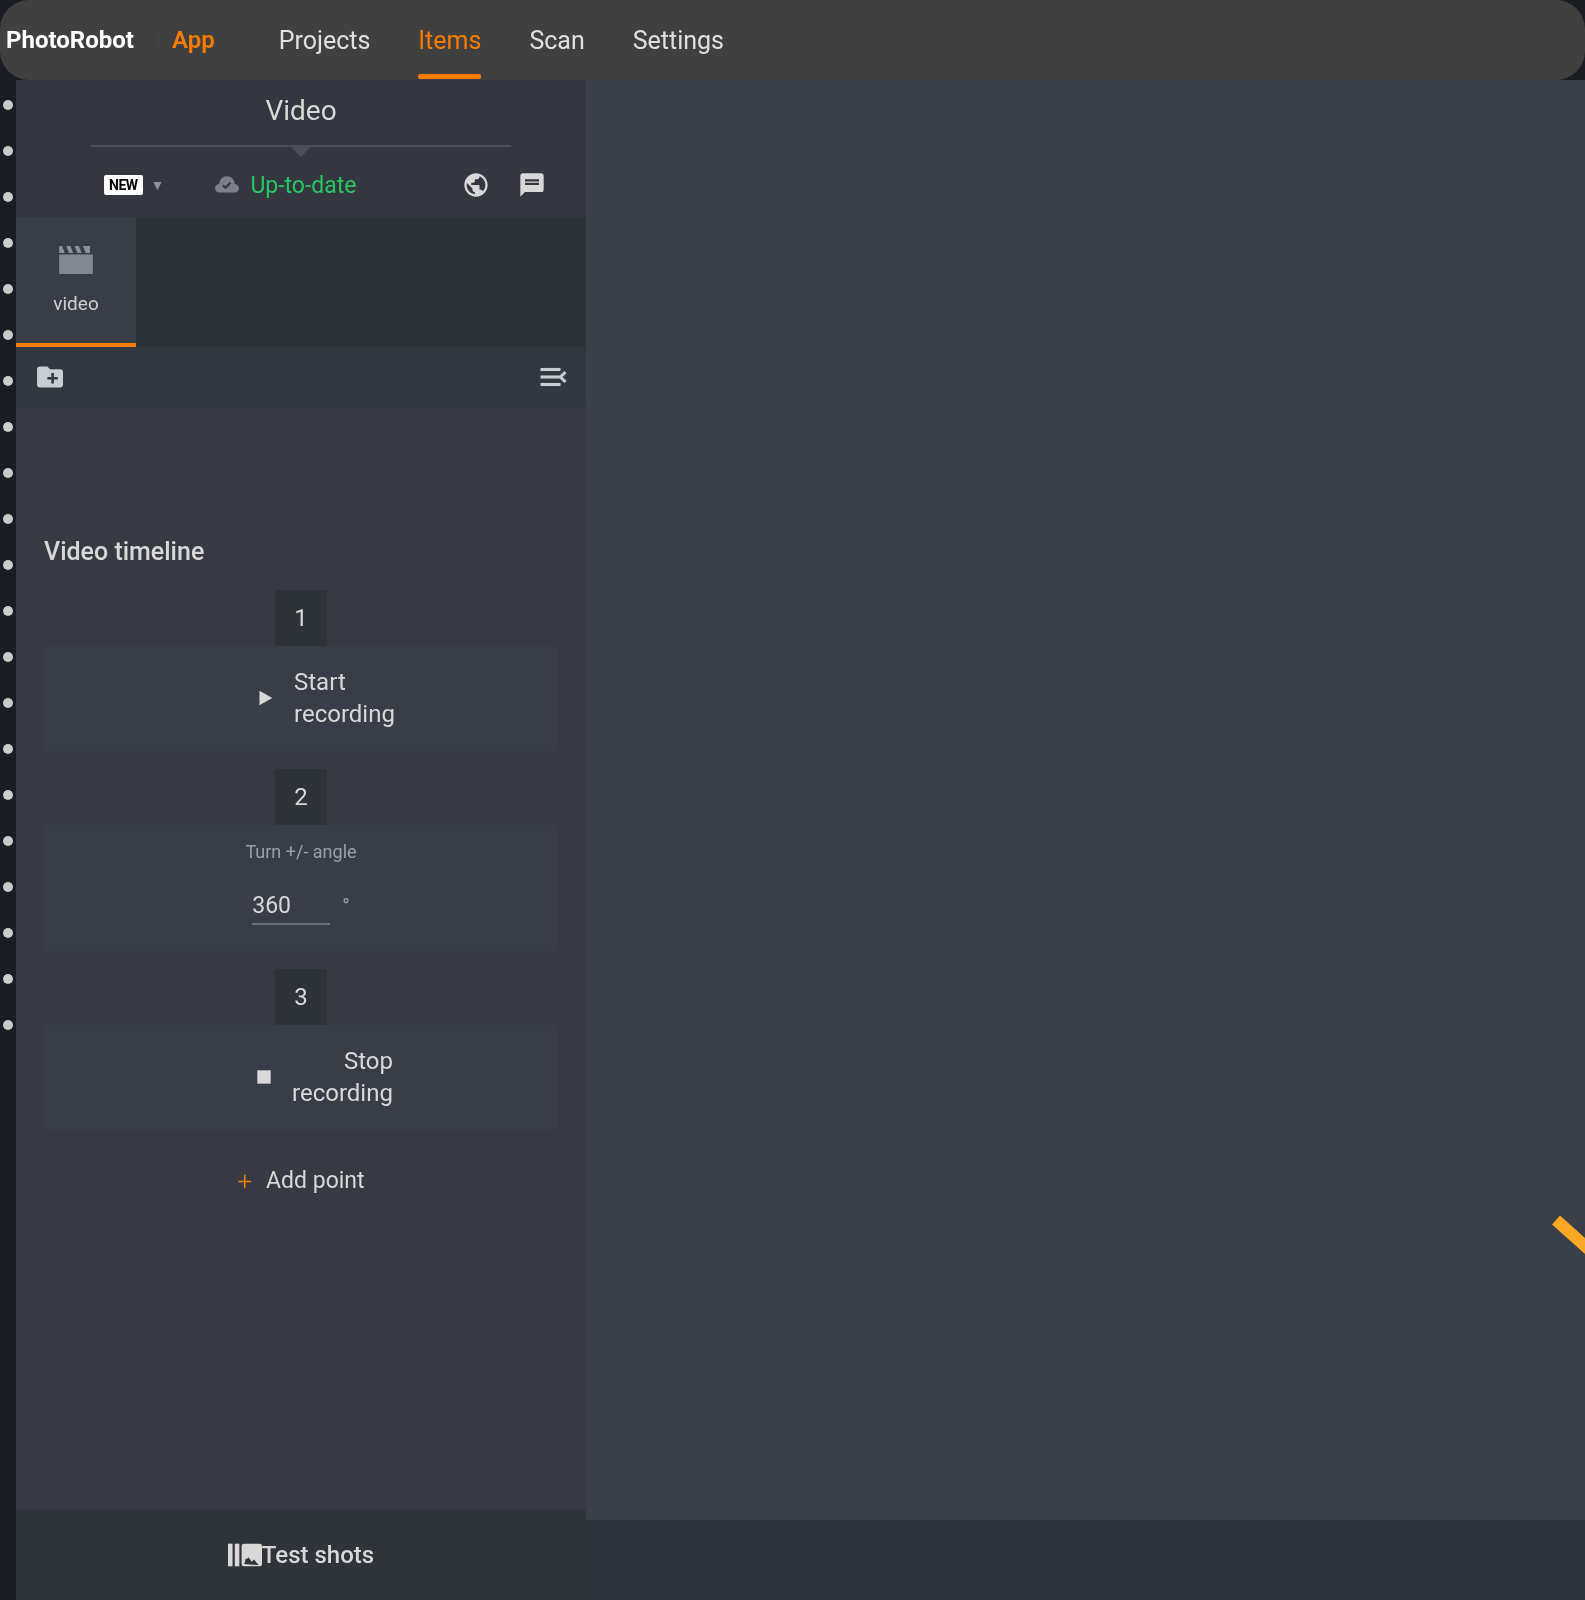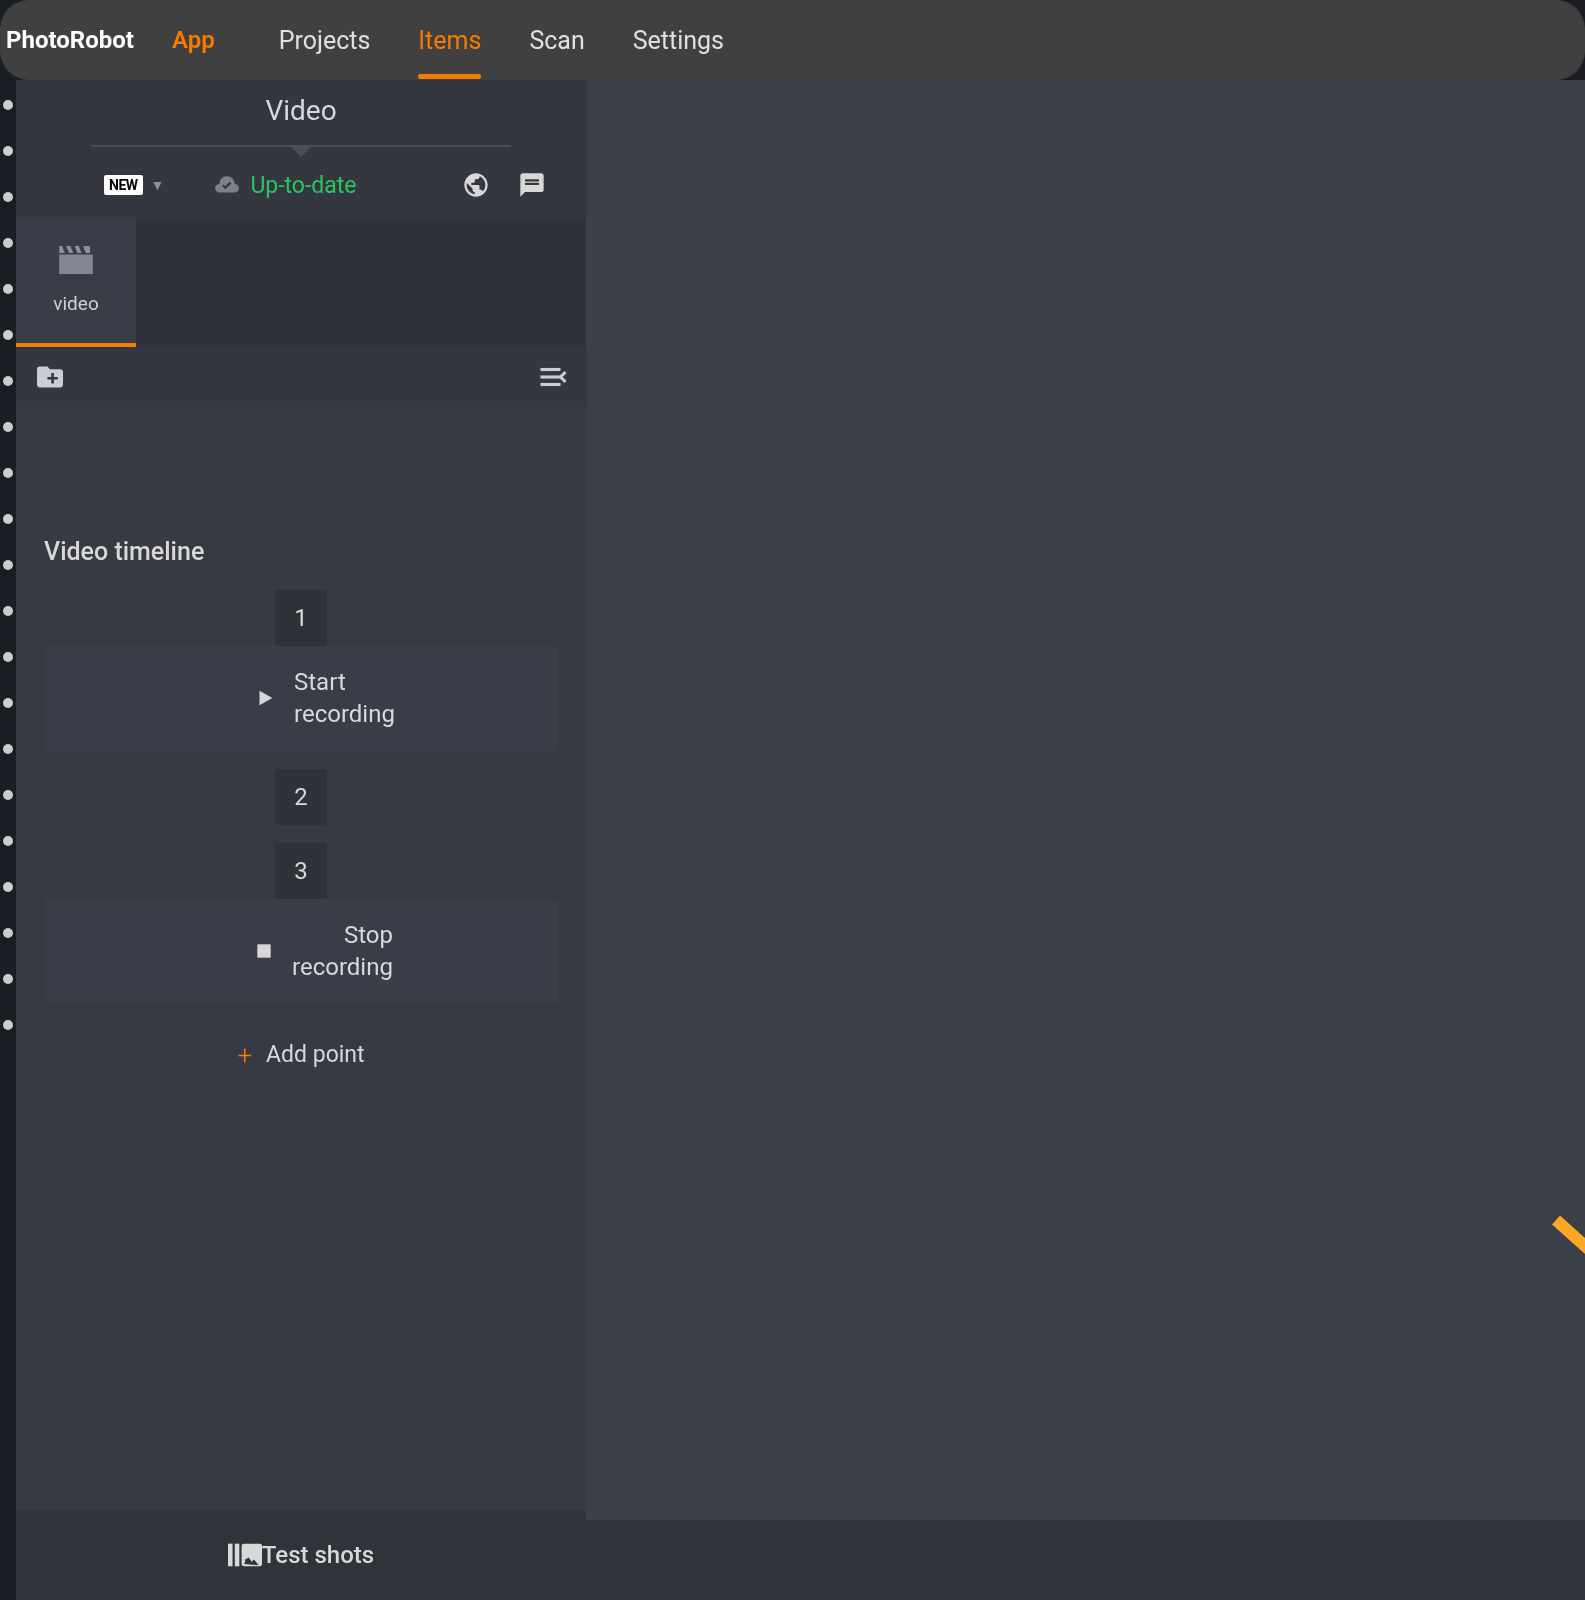--- a/index.html
+++ b/index.html
@@ -185,20 +185,27 @@
           <svg class="step-action-icon" width="22" height="22" viewBox="0 0 24 24" fill="currentColor">
               <path d="M6 4l14 8-14 8z"></path>
             </svg>
           <span class="step-text" style="white-space:pre-line;">Start
 recording</span>
         </div>
       </div>
 
       <div class="step-group">
         <div class="step-num">2</div>
+        <div class="step-card centered">
+          <span class="step-hint">Turn +/- angle</span>
+          <div class="angle-row">
+            <input class="angle-input" value="360" style="">
+            <span class="angle-unit">°</span>
+          </div>
+        </div>
       </div>
 
       <div class="step-group">
         <div class="step-num">3</div>
         <div class="step-card" style="padding-left:210px;">
           <svg class="step-action-icon" width="20" height="20" viewBox="0 0 24 24" fill="currentColor">
               <rect x="4" y="4" width="16" height="16"></rect>
             </svg>
           <span class="step-text" style="white-space:pre-line;text-align:right;">Stop
 recording</span>

